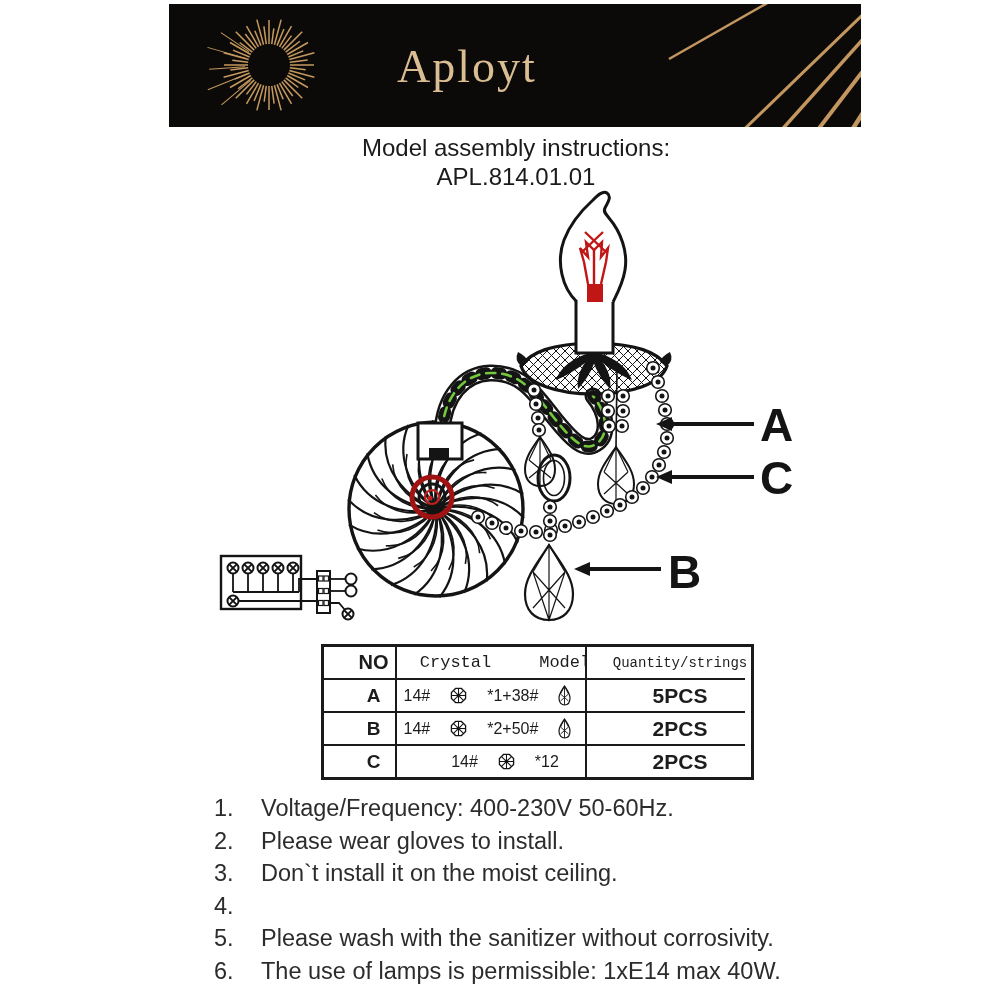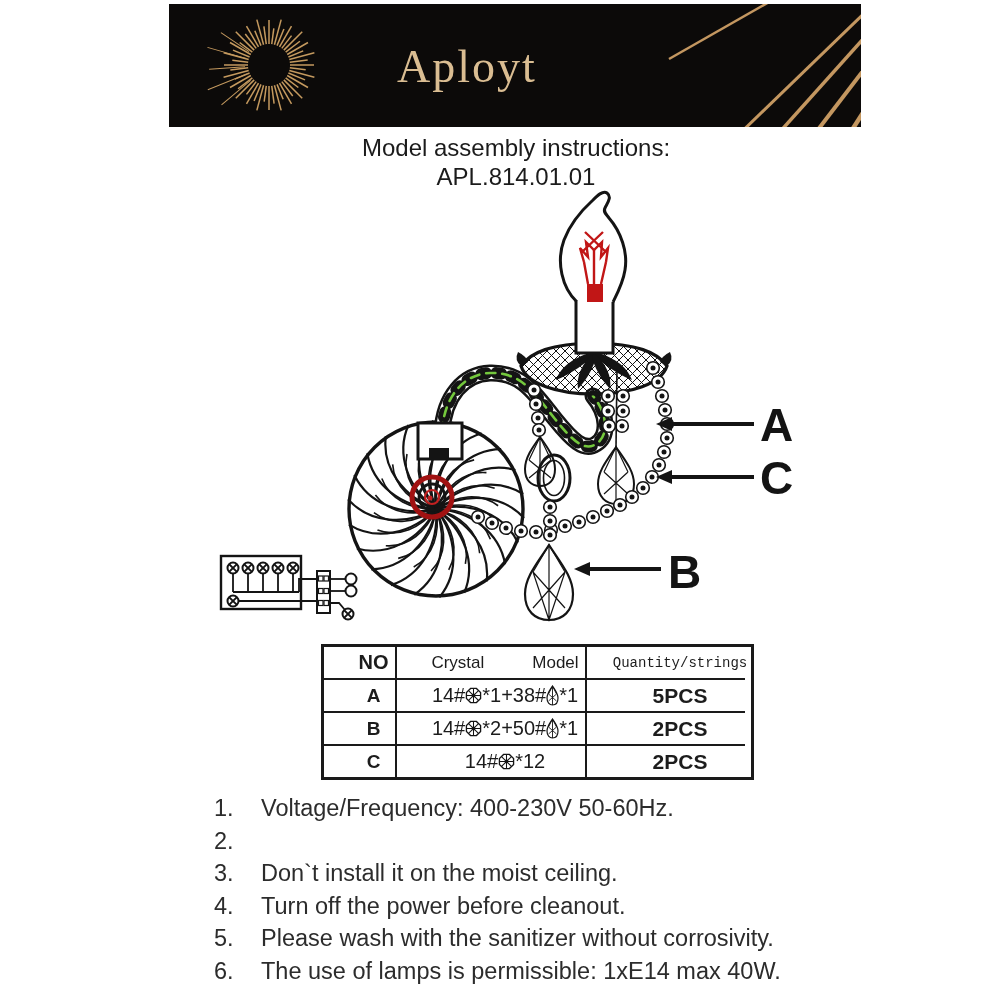--- a/index.html
+++ b/index.html
@@ -20,24 +20,24 @@
   .diagram{position:absolute;left:170px;top:185px;width:620px;height:460px;}
 
   
   .parts-table{position:absolute;left:305px;top:644px;width:427px;border:3px solid #1a1a1a;}
   .t-row{display:grid;grid-template-columns:73px 190px 158px;}
   .t-row > div{border-right:2px solid #1a1a1a;border-bottom:2px solid #1a1a1a;
                display:flex;align-items:center;justify-content:center;height:31px;background:#fff;padding-left:28px;}
   .t-row > div:last-child{border-right:none;}
   .t-row:last-child > div{border-bottom:none;}
   .h-no{font-size:20px;font-weight:700;}
-  .h-crystal{font-family:Liberation Sans, sans-serif;font-size:17px;display:flex;gap:48px;}
+  .h-crystal{font-family:Liberation Mono, monospace;font-size:17px;display:flex;gap:48px;}
   .h-qty{font-family:"Liberation Mono",monospace;font-size:14px;letter-spacing:0px;}
   .c-no{font-size:19px;font-weight:600;}
-  .c-spec{font-size:20px;gap:0;justify-content:space-between;padding-left:12px;}
+  .c-spec{font-size:16px;gap:20px;justify-content:space-between;padding-left:12px;}
   .c-spec span{white-space:pre;}
   .c-qty{font-size:21px;font-weight:700;letter-spacing:0px;}
   .ic{flex:0 0 auto;}
 
   
   .instructions{position:absolute;left:198px;top:796px;width:660px;}
   .ins-line{display:flex;margin-bottom:8.5px;font-size:23.5px;color:#2c2c2c;line-height:24px;}
   .ins-num{width:33px;flex:0 0 33px;}
   .ins-gap{width:14px;flex:0 0 14px;}
 </style>
@@ -379,30 +379,30 @@
 
   <div class="instructions">
     <div class="ins-line">
       <span class="ins-num">1.</span>
         <span class="ins-gap"></span>
       <span>Voltage/Frequency: 400-230V 50-60Hz.</span>
     </div>
     <div class="ins-line">
       <span class="ins-num">2.</span>
         <span class="ins-gap"></span>
+      <span>Please wear gloves to install.</span>
     </div>
     <div class="ins-line">
       <span class="ins-num">3.</span>
         <span class="ins-gap"></span>
       <span>Don`t install it on the moist ceiling.</span>
     </div>
     <div class="ins-line">
       <span class="ins-num">4.</span>
         <span class="ins-gap"></span>
-      <span>Turn off the power before cleanout.</span>
     </div>
     <div class="ins-line">
       <span class="ins-num">5.</span>
         <span class="ins-gap"></span>
       <span>Please wash with the sanitizer without corrosivity.</span>
     </div>
     <div class="ins-line">
       <span class="ins-num">6.</span>
         <span class="ins-gap"></span>
       <span>The use of lamps is permissible: 1xE14 max 40W.</span>

